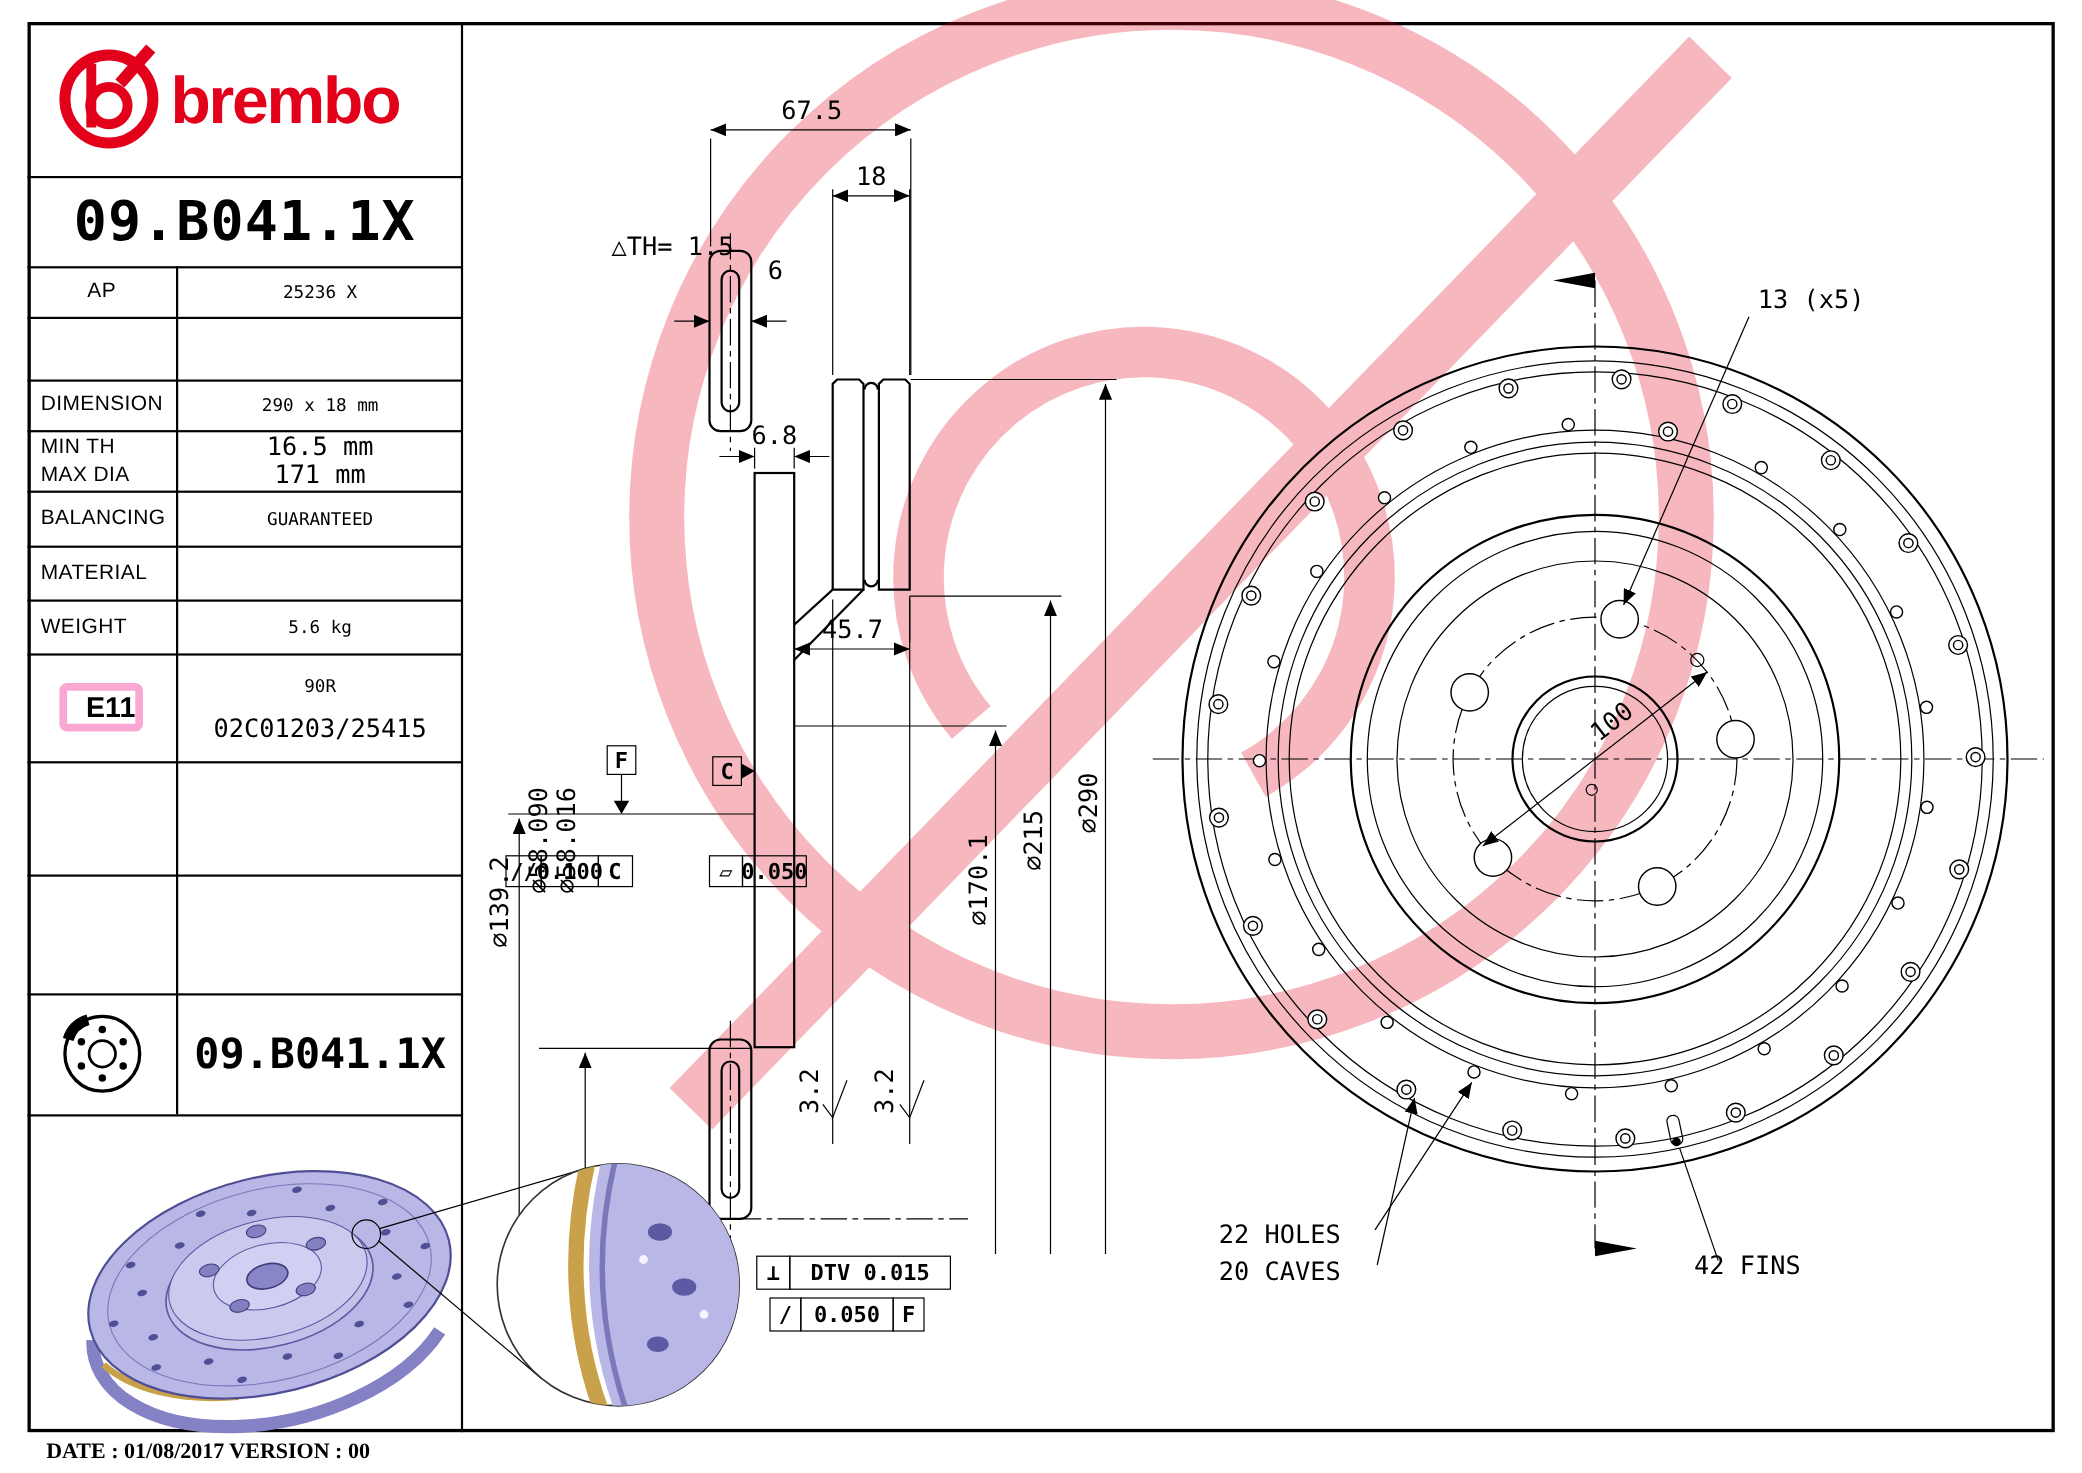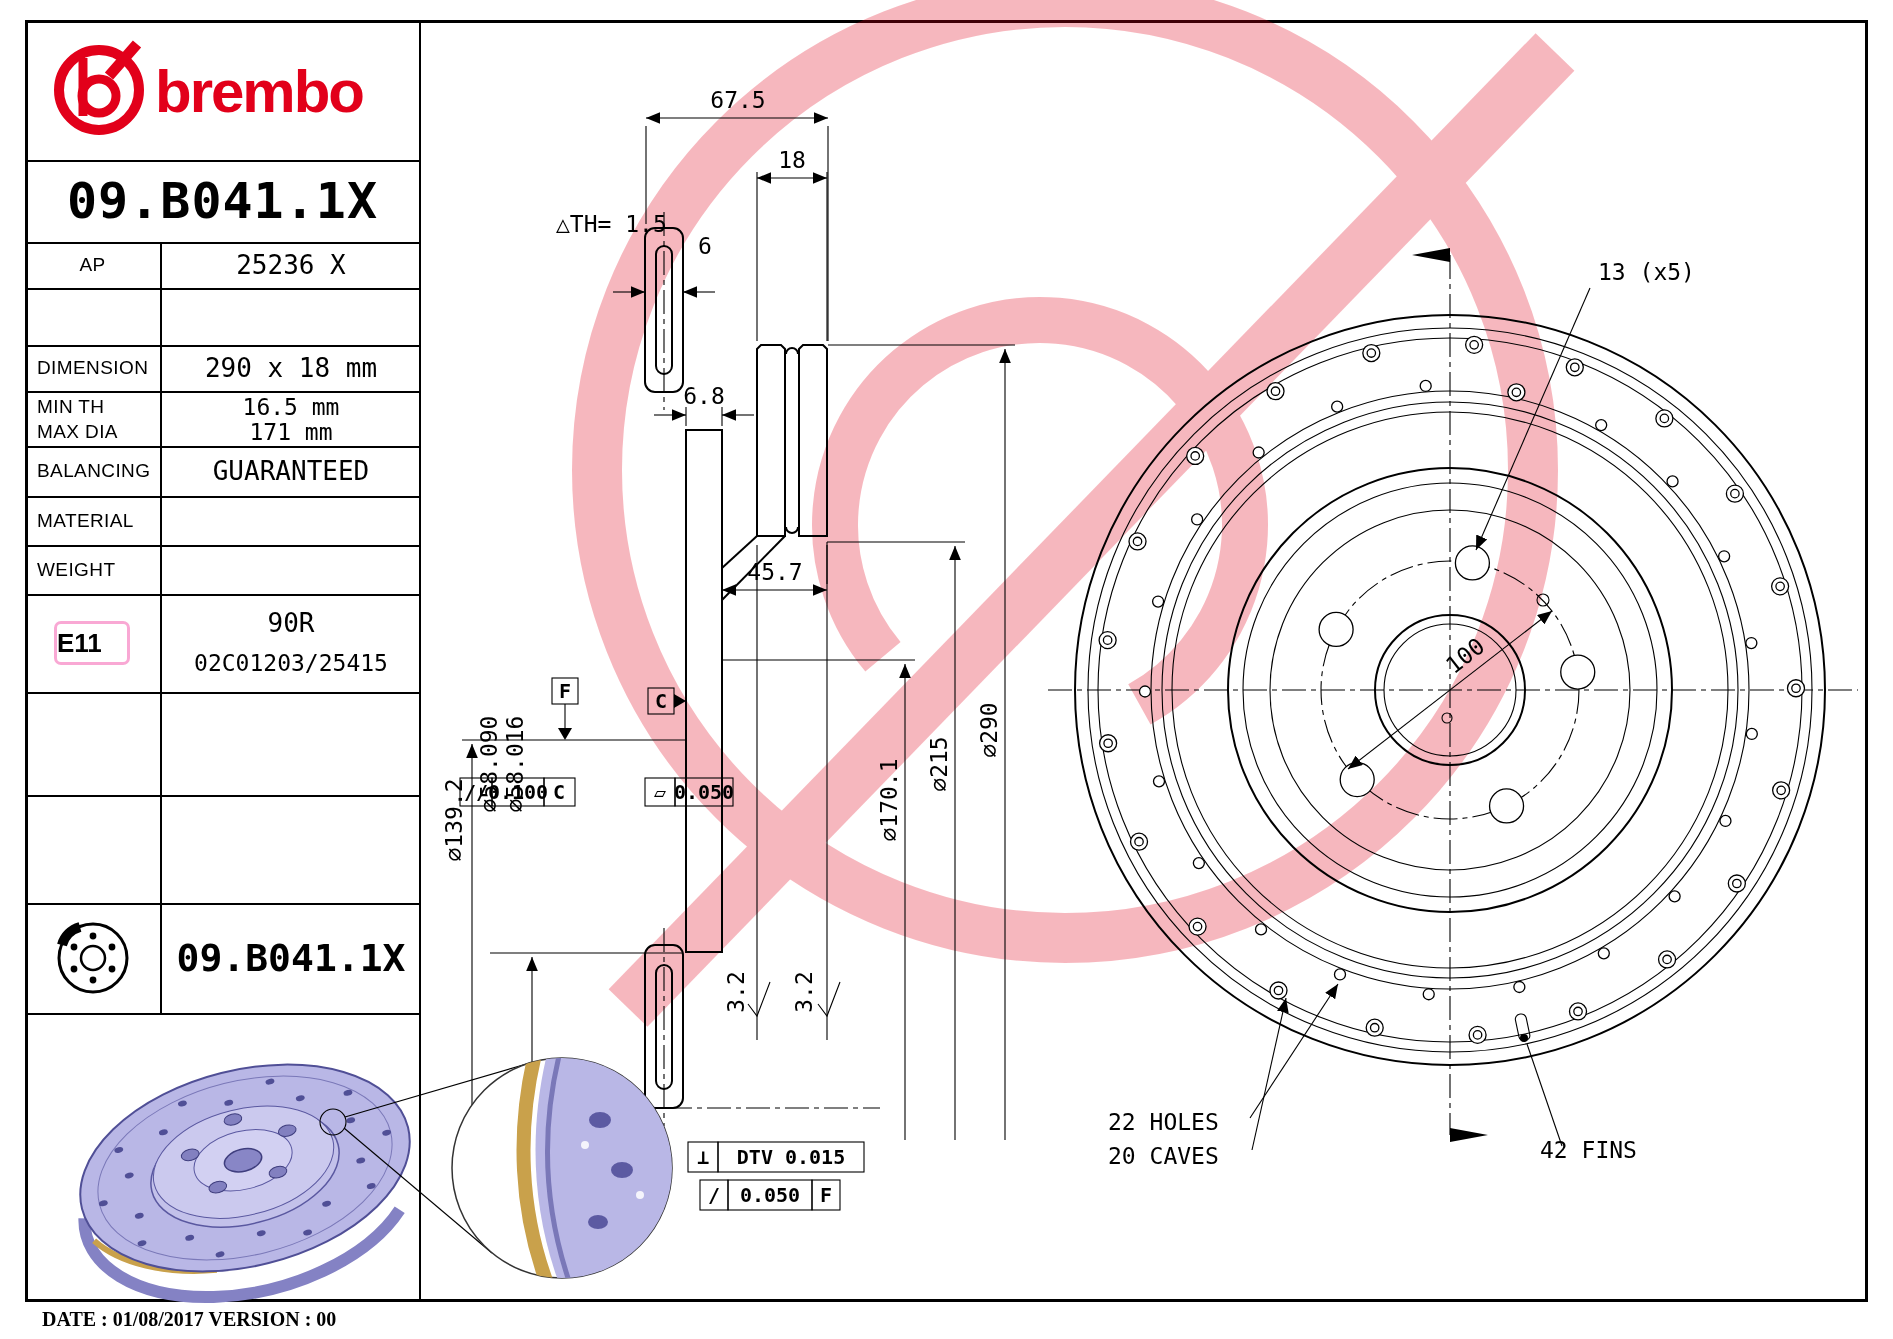--- a/index.html
+++ b/index.html
@@ -4,25 +4,25 @@
 <style>
   *{margin:0;padding:0;box-sizing:border-box}
   html,body{background:#fff}
   body{font-family:"Liberation Sans",sans-serif;color:#000}
   .sheet{position:relative;width:1893px;height:1339px;background:#fff;overflow:hidden}
   .border{position:absolute;left:25px;top:20px;width:1843px;height:1282px;border:3px solid #000}
   .pl{position:absolute;background:#000}
   .cell{position:absolute;display:flex;align-items:center;justify-content:center}
   .cell.left{justify-content:flex-start;padding-left:12px}
   .lab{font-size:19px;letter-spacing:.4px}
-  .val{font-family:"DejaVu Sans Mono",monospace;font-size:26px}
+  .val{font-family:"DejaVu Sans Mono",monospace;font-size:16px}
   .val.sm{font-size:23px}
   .partnum{font-family:"DejaVu Sans Mono",monospace;font-weight:bold;font-size:50px;letter-spacing:1px}
   .partnum2{font-family:"DejaVu Sans Mono",monospace;font-weight:bold;font-size:38px}
-  .e11{position:absolute;border:3px solid #f9a8d4;border-radius:7px;display:flex;align-items:center;justify-content:flex-start;font-weight:bold;font-size:26px}
+  .e11{position:absolute;border:7px solid #f9a8d4;border-radius:7px;display:flex;align-items:center;justify-content:flex-end;font-weight:bold;font-size:26px}
   .hc{font-weight:bold;font-size:56px;letter-spacing:2px;font-family:"DejaVu Sans",sans-serif}
   .footer{position:absolute;font-family:Liberation Serif, serif;font-weight:bold;font-size:20px}
   svg.overlay{position:absolute;left:0;top:0;pointer-events:none}
   .ln{stroke:#000;stroke-width:2;fill:none}
   .tn{stroke:#000;stroke-width:1.1;fill:none}
   .dd{stroke:#000;stroke-width:1.1;fill:none;stroke-dasharray:24 5 5 5}
   .mt{font:23px "DejaVu Sans Mono",monospace;fill:#000}
   .bt{font:bold 20px "DejaVu Sans Mono",monospace;fill:#000}
   #bolt-holes circle,#hole-pattern circle{fill:#fff;stroke:#000;stroke-width:1.3}
   #illu-holes ellipse{fill:#504f96}
@@ -96,20 +96,23 @@
   <div class="cell" style="left:162px;top:448px;width:258px;height:46px">
       <span class="val">GUARANTEED</span>
     </div>
 
   <div class="cell left" style="left:25px;top:498px;width:135px;height:45px">
       <span class="lab">MATERIAL</span>
     </div>
 
   <div class="cell left" style="left:25px;top:547px;width:135px;height:45px">
       <span class="lab">WEIGHT</span>
+    </div>
+  <div class="cell" style="left:162px;top:547px;width:258px;height:45px">
+      <span class="val">5.6 kg</span>
     </div>
 
   <div class="e11" style="left:54px;top:621px;width:76px;height:44px">
       <span>E11</span>
     </div>
   <div class="cell" style="left:162px;top:604px;width:258px;height:38px">
       <span class="val">90R</span>
     </div>
   <div class="cell" style="left:162px;top:644px;width:258px;height:38px">
       <span class="val sm">02C01203/25415</span>

